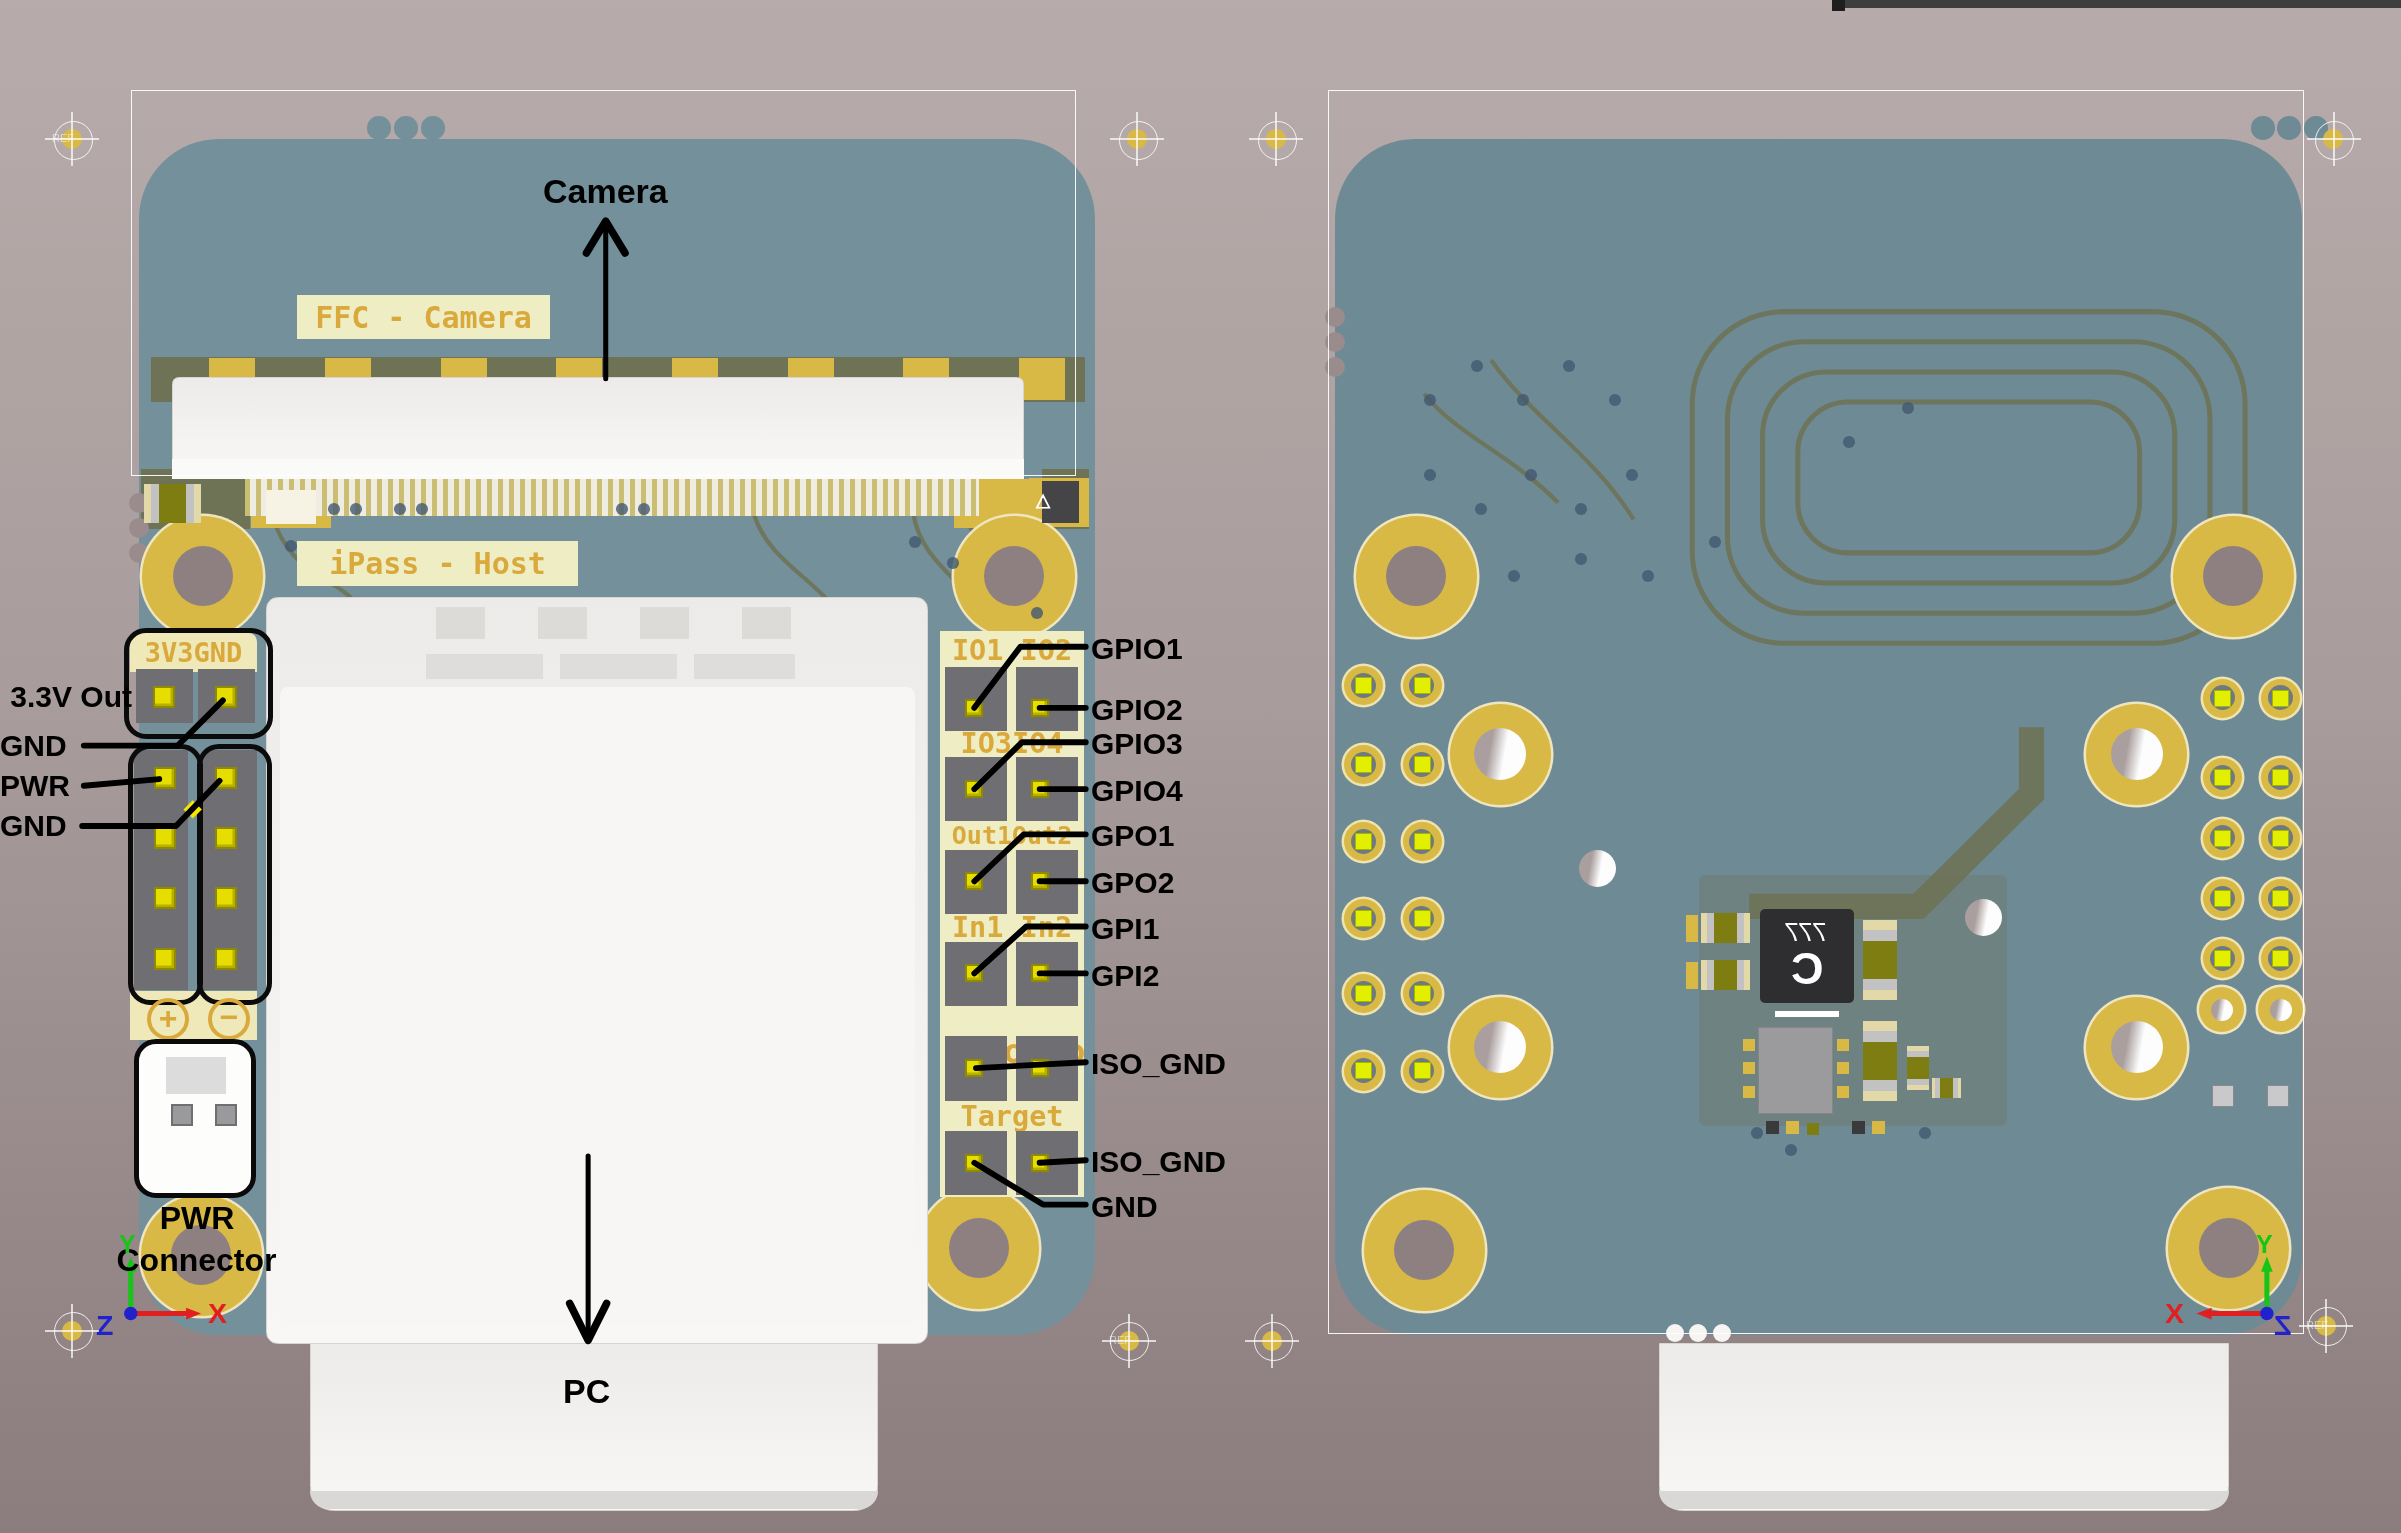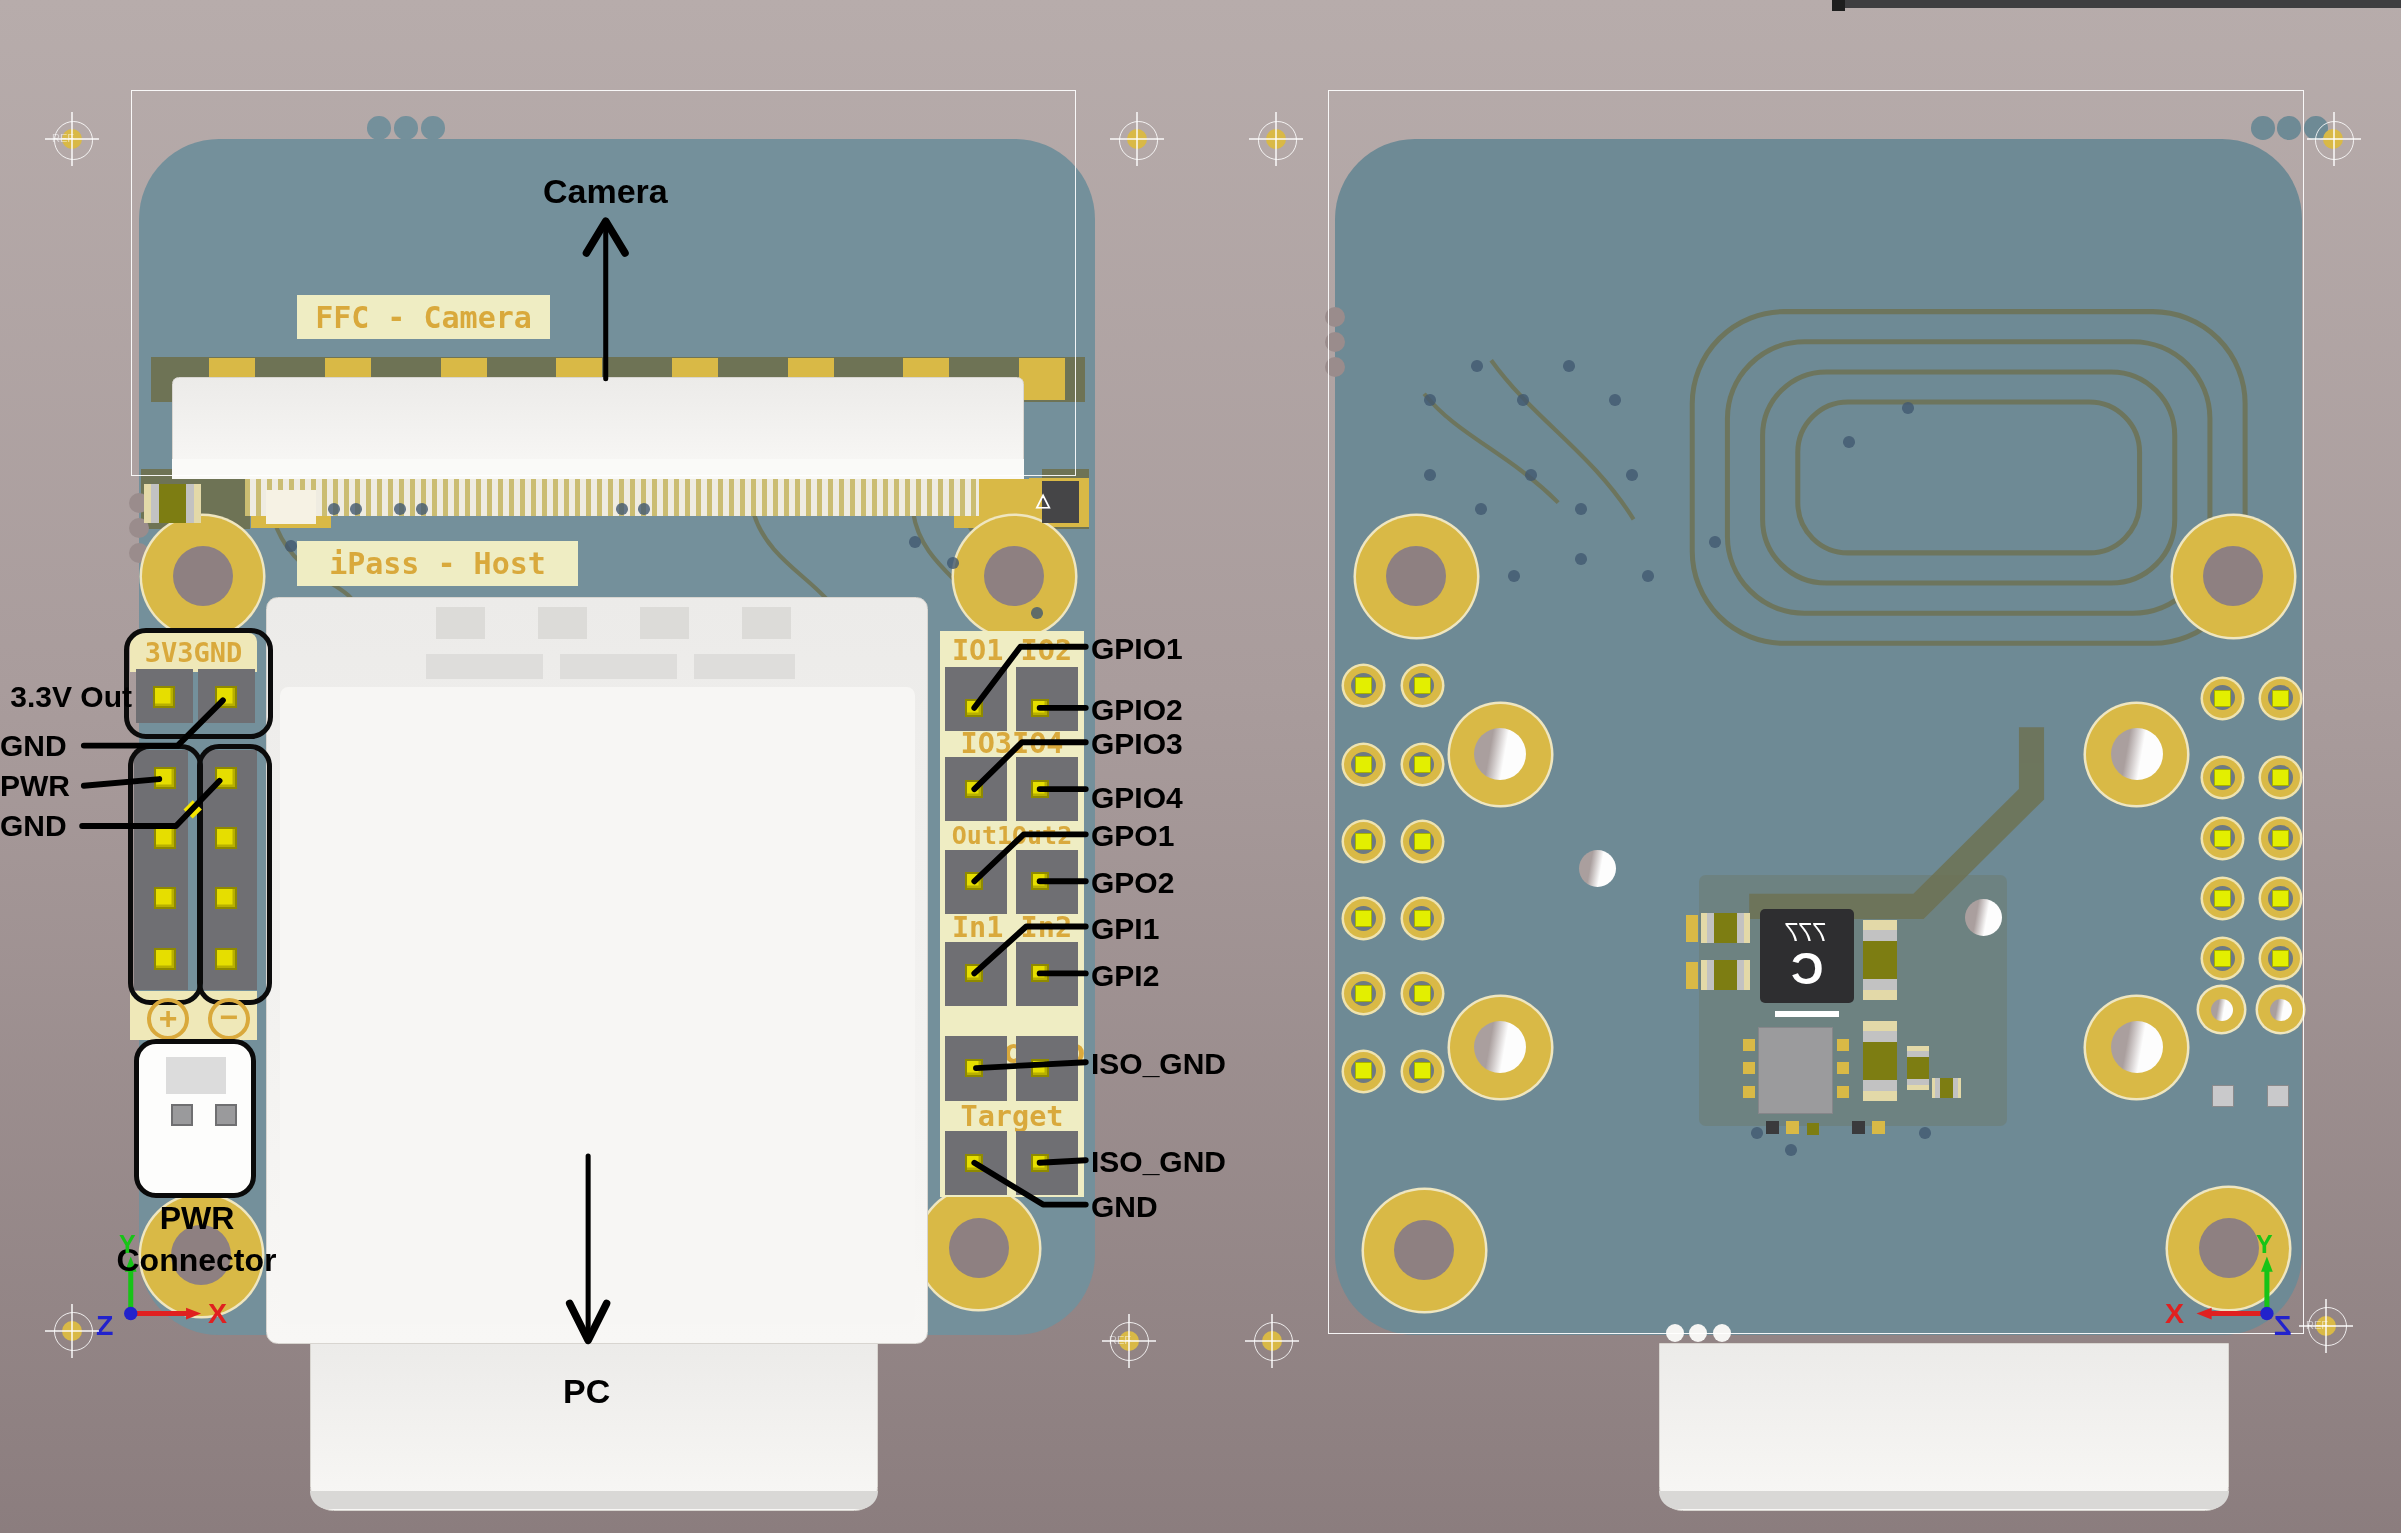--- a/index.html
+++ b/index.html
@@ -418,21 +418,21 @@
   <div class="lbl" style="left:0;top:680px;width:132px;text-align:right;font-size:30px;">3.3V Out</div>
   <div class="lbl" style="left:0;top:729px;width:80px;text-align:left;font-size:30px;">GND</div>
   <div class="lbl" style="left:0;top:769px;width:80px;text-align:left;font-size:30px;">PWR</div>
   <div class="lbl" style="left:0;top:809px;width:80px;text-align:left;font-size:30px;">GND</div>
   <div class="lbl" style="left:126px;top:1200px;width:142px;text-align:center;font-size:32px;">PWR</div>
   <div class="lbl" style="left:107px;top:1242px;width:179px;text-align:center;font-size:32px;">Connector</div>
 
   <div class="lbl" style="left:1091px;top:632px;font-size:30px;">GPIO1</div>
   <div class="lbl" style="left:1091px;top:693px;font-size:30px;">GPIO2</div>
   <div class="lbl" style="left:1091px;top:727px;font-size:30px;">GPIO3</div>
-  <div class="lbl" style="left:1091px;top:774px;font-size:30px;margin-top:7px;">GPIO4</div>
+  <div class="lbl" style="left:1091px;top:774px;font-size:30px;">GPIO4</div>
   <div class="lbl" style="left:1091px;top:819px;font-size:30px;">GPO1</div>
   <div class="lbl" style="left:1091px;top:866px;font-size:30px;">GPO2</div>
   <div class="lbl" style="left:1091px;top:912px;font-size:30px;">GPI1</div>
   <div class="lbl" style="left:1091px;top:959px;font-size:30px;">GPI2</div>
   <div class="lbl" style="left:1091px;top:1047px;font-size:30px;">ISO_GND</div>
   <div class="lbl" style="left:1091px;top:1145px;font-size:30px;">ISO_GND</div>
   <div class="lbl" style="left:1091px;top:1190px;font-size:30px;">GND</div>
 
   <div class="lbl" style="left:119px;top:1230px;font-size:25px;color:#17C417;">Y</div>
   <div class="lbl" style="left:208px;top:1297px;font-size:28.5px;color:#E02020;">X</div>

